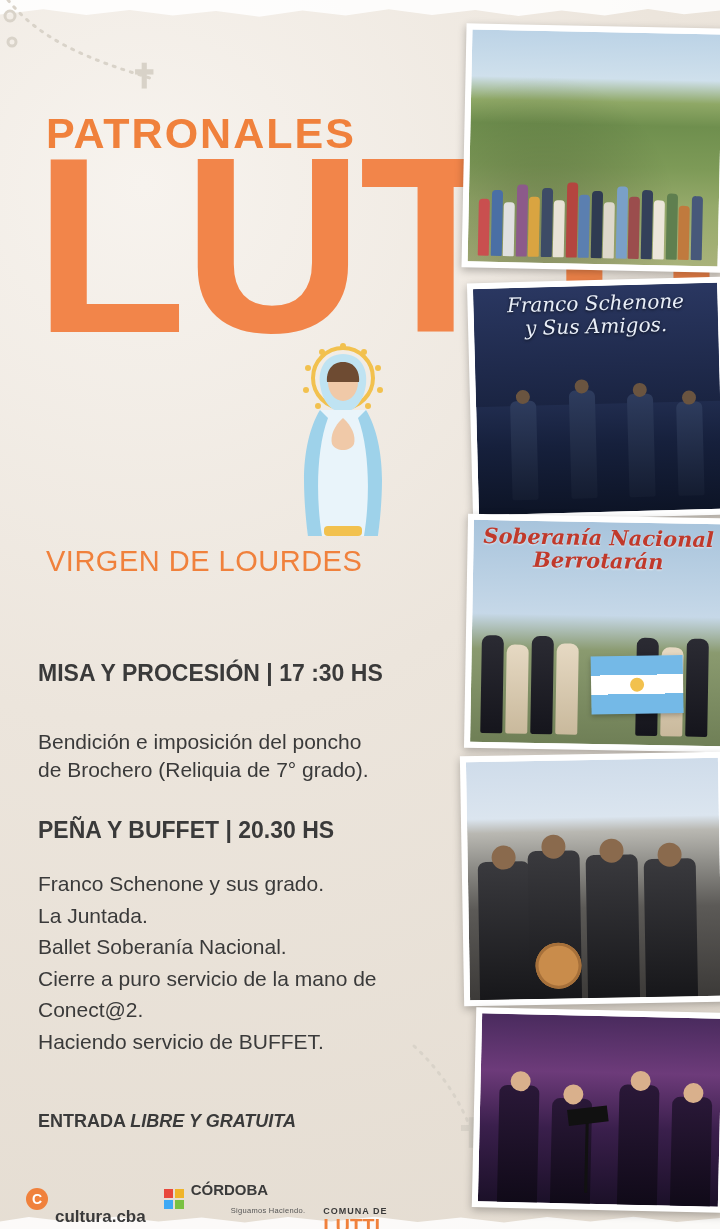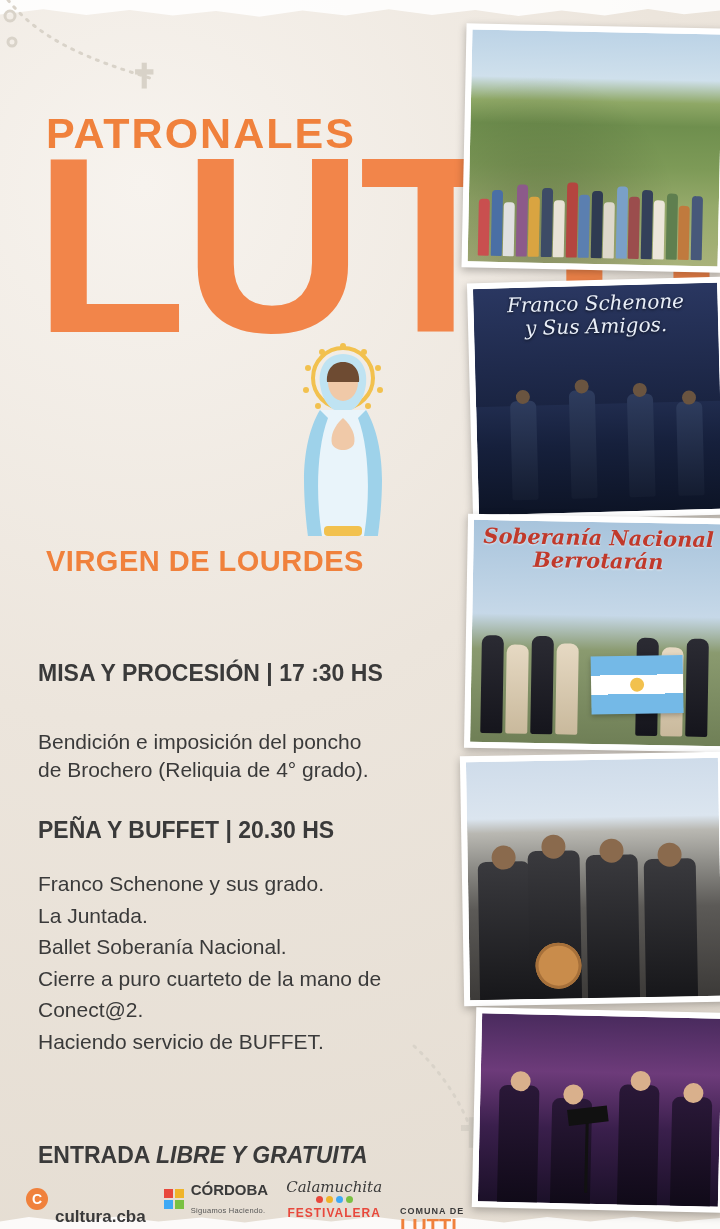--- a/index.html
+++ b/index.html
@@ -38,21 +38,21 @@
     color:#f0813c; line-height:1;
   }
   .lutti-big {
     position:absolute; left:34px; top:148px;
     font-size:250px; font-weight:bold; letter-spacing:-4px;
     color:#f2854a; line-height:.78;
     font-family:"Liberation Sans", sans-serif;
   }
   .subtitle {
     position:absolute; left:46px; top:545px;
-    font-size:29px; font-weight:bold; letter-spacing:.5px;
+    font-size:29px; font-weight:normal; letter-spacing:.5px;
     color:#f0813c;
     text-align:center;
   }
   .virgin {
     position:absolute; left:288px; top:340px; width:110px; height:200px;
   }
   .date {
     position:absolute; left:38px; top:605px;
     font-size:27px; font-weight:bold; color:#3a3a3a; letter-spacing:1px;
   }
@@ -67,22 +67,22 @@
   }
   .block2-title {
     position:absolute; left:38px; top:817px;
     font-size:23px; font-weight:bold; color:#3a3a3a;
   }
   .block2-body {
     position:absolute; left:38px; top:868px;
     font-size:21px; color:#3a3a3a; line-height:1.5;
   }
   .entrada {
-    position:absolute; left:38px; top:1142px;
-    font-size:23px; font-weight:bold; color:#3a3a3a;
+    position:absolute; left:38px; top:1111px;
+    font-size:18px; font-weight:bold; color:#3a3a3a;
   }
   .entrada i { font-style:italic; }
   
   .photo {
     position:absolute;
     background:#ffffff;
     padding:6px 6px 6px 6px;
     box-shadow:0 3px 9px rgba(0,0,0,.28);
     overflow:hidden;
   }
@@ -160,21 +160,21 @@
   }
   .logo { display:flex; align-items:center; gap:7px; }
   .logo-c {
     width:22px;height:22px;border-radius:50%;
     background:#f0813c;color:#fff;font-size:14px;font-weight:bold;
     display:flex;align-items:center;justify-content:center;
   }
   .logo-text { font-size:17px; font-weight:bold; color:#3a3a3a;margin-top:35px; }
   .cba-squares { display:grid; grid-template-columns:repeat(2,9px); grid-template-rows:repeat(2,9px); gap:2px;}
   .cba-squares i { display:block; width:9px;height:9px;}
-  .logo-sub { font-size:7.5px; color:#555; letter-spacing:.3px;}
+  .logo-sub { font-size:7.5px; color:#555; letter-spacing:.3px;margin-left:40px;}
   .fest { text-align:center; line-height:1; }
   .fest .n { font-size:15px; color:#3a3a3a; font-family:"DejaVu Serif",serif; font-style:italic;}
   .fest .f { font-size:12px; font-weight:bold; color:#e8483c; letter-spacing:1px;}
   .fest .dots { display:flex; gap:3px; justify-content:center; margin:1px 0;}
   .fest .dots i { width:7px;height:7px;border-radius:50%;display:block;}
   .comuna { line-height:1; }
   .comuna .c1 { font-size:9px; font-weight:bold; color:#3a3a3a; letter-spacing:1px;margin-top:44px;}
   .comuna .c2 { font-size:20px; font-weight:bold; color:#f0813c; letter-spacing:0px;}
 </style>
 </head>
@@ -225,29 +225,29 @@
     <path d="M55 78 C46 86 42 96 44 104 C48 112 62 112 66 104 C68 96 64 86 55 78Z" fill="#f0c9a8"></path>
     <rect x="36" y="186" width="38" height="10" rx="4" fill="#f2c14e"></rect>
   </svg>
 
   <div class="subtitle">VIRGEN DE LOURDES</div>
 
 
   <div class="block1-title">MISA Y PROCESIÓN  |  17 :30 HS</div>
   <div class="block1-body">
     <div>Bendición e imposición del poncho</div>
-    <div>de Brochero (Reliquia de 4° grado).</div>
+    <div>de Brochero (Reliquia de 7° grado).</div>
   </div>
 
   <div class="block2-title">PEÑA Y BUFFET  |  20.30 HS</div>
   <div class="block2-body">
     <div>Franco Schenone y sus grado.</div>
     <div>La Juntada.</div>
     <div>Ballet Soberanía Nacional.</div>
-    <div>Cierre a puro cuarteto de la mano de</div>
+    <div>Cierre a puro servicio de la mano de</div>
     <div>Conect@2.</div>
     <div style="font-style:normal">Haciendo servicio de BUFFET.</div>
   </div>
 
   <div class="entrada">
     <span>ENTRADA </span><i>LIBRE Y GRATUITA</i>
   </div>
 
   <div class="photo p1">
     <div class="inner">
@@ -341,29 +341,19 @@
         <i style="background:#e8483c"></i>
           <i style="background:#f0b429"></i>
         <i style="background:#3fa9f5"></i>
           <i style="background:#7ac143"></i>
       </span>
       <span>
         <span class="logo-text" style="font-size:15px">CÓRDOBA</span><br>
         <span class="logo-sub">Siguamos Haciendo.</span>
       </span>
     </div>
-    <div class="fest">
-      <span class="n">Calamuchita</span>
-      <span class="dots">
-        <i style="background:#e8483c"></i>
-          <i style="background:#f0b429"></i>
-          <i style="background:#3fa9f5"></i>
-          <i style="background:#7ac143"></i>
-      </span>
-      <span class="f">FESTIVALERA</span>
-    </div>
     <div class="comuna">
       <div class="c1">COMUNA DE</div>
       <div class="c2">LUTTI</div>
     </div>
   </div>
 
 </div>
 
 </body></html>

